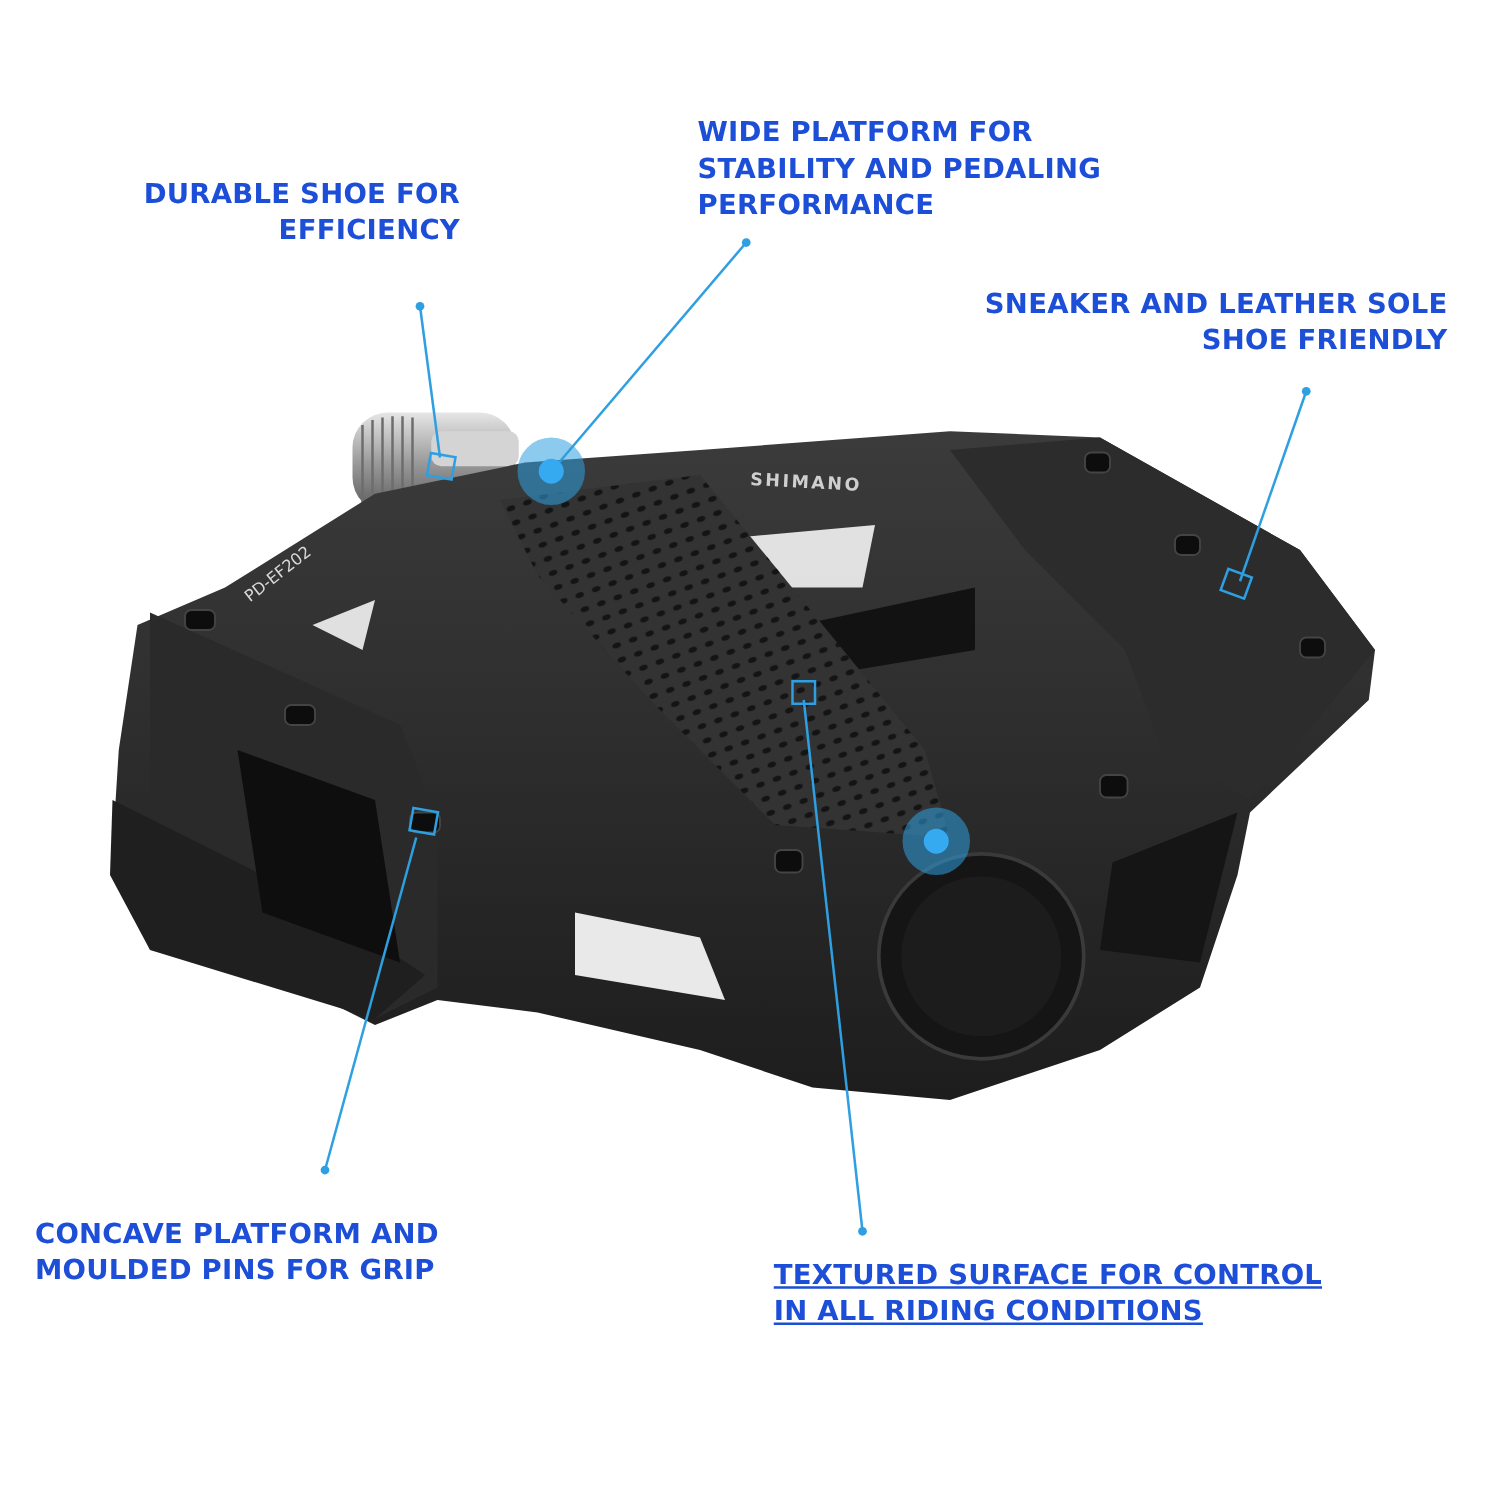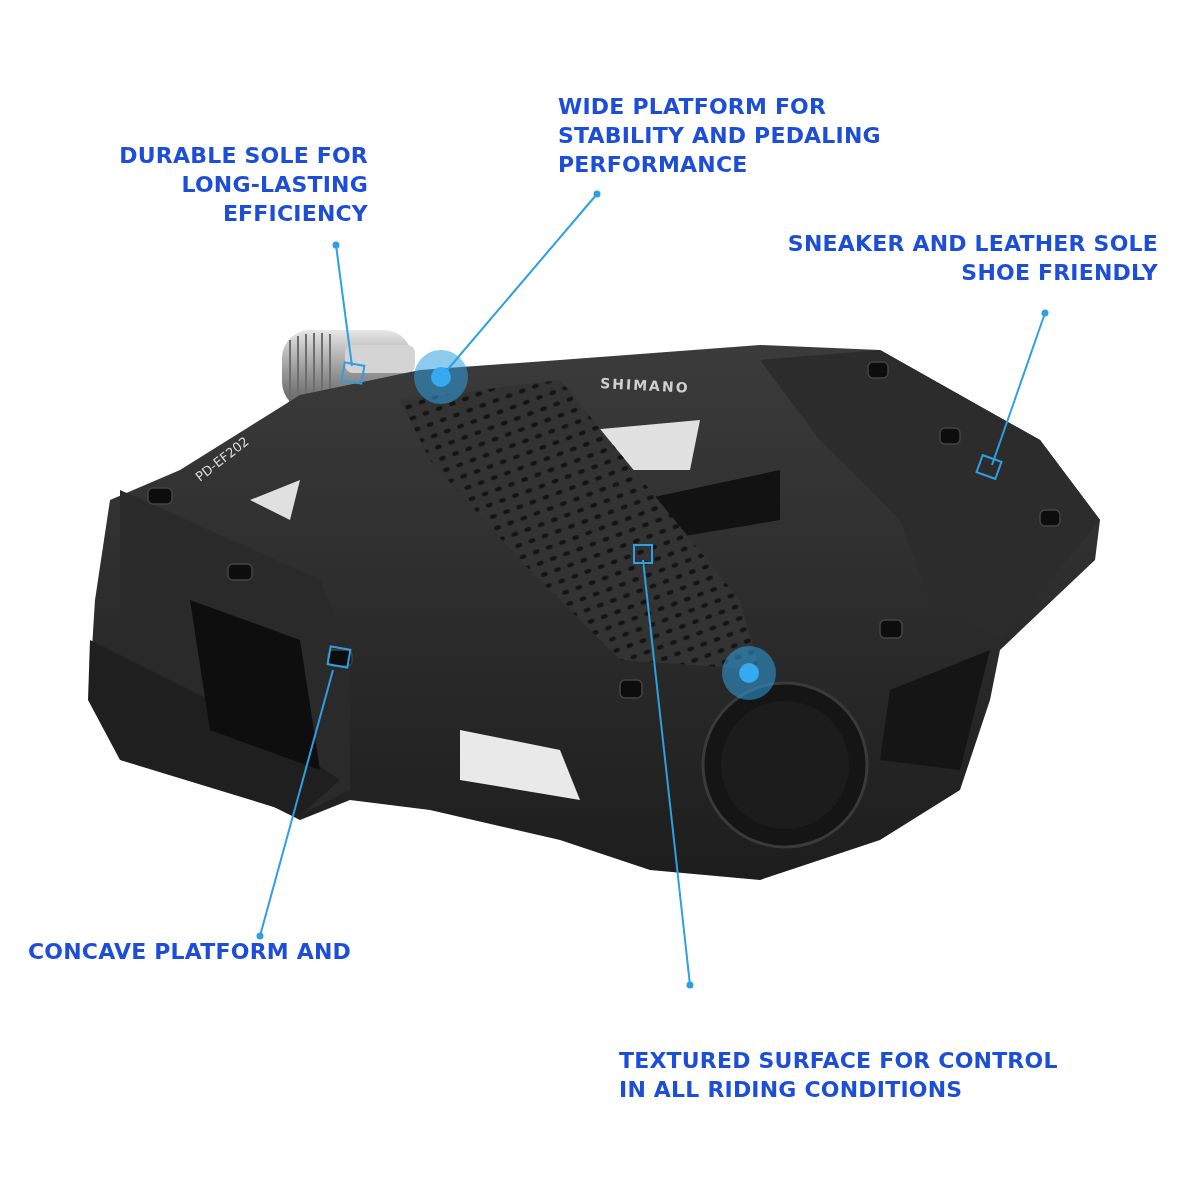--- a/index.html
+++ b/index.html
@@ -113,38 +113,38 @@
       <circle cx="441" cy="377" r="27" fill="#2e9fe0" opacity="0.55"></circle>
       <circle cx="441" cy="377" r="10" fill="#36aaf0"></circle>
     </g>
     <g class="marker">
       <circle cx="749" cy="673" r="27" fill="#2e9fe0" opacity="0.55"></circle>
       <circle cx="749" cy="673" r="10" fill="#36aaf0"></circle>
     </g>
   </svg>
 
   <div class="label right" style="right:832px; top:141px;">
-    <span>DURABLE SOLE FOR</span>
-    <span>LONG-LASTING</span>
+    <span>DURABLE SHOE FOR</span>
     <span>EFFICIENCY</span>
   </div>
 
   <div class="label" style="left:558px; top:92px;">
     <span>WIDE PLATFORM FOR</span>
     <span>STABILITY AND PEDALING</span>
     <span>PERFORMANCE</span>
   </div>
 
   <div class="label right" style="right:42px; top:229px;text-align:right;">
     <span>SNEAKER AND LEATHER SOLE</span>
     <span>SHOE FRIENDLY</span>
   </div>
 
-  <div class="label" style="left:28px; top:937px;">
+  <div class="label" style="left:28px; top:973px;">
     <span>CONCAVE PLATFORM AND</span>
+    <span>MOULDED PINS FOR GRIP</span>
   </div>
 
-  <div class="label" style="left:619px; top:1046px;">
+  <div class="label" style="left:619px; top:1006px;text-decoration:underline;">
     <span>TEXTURED SURFACE FOR CONTROL</span>
     <span>IN ALL RIDING CONDITIONS</span>
   </div>
 
 </div>
 
 </body></html>

